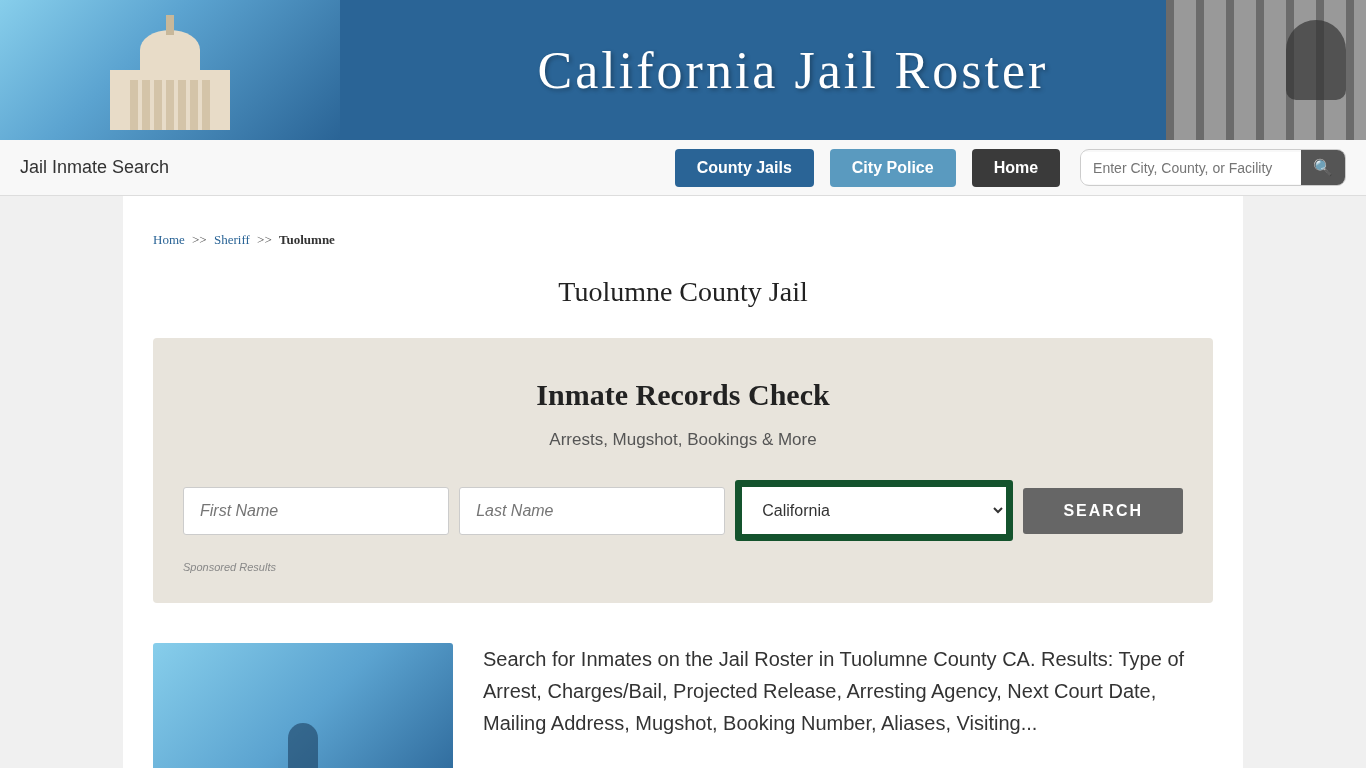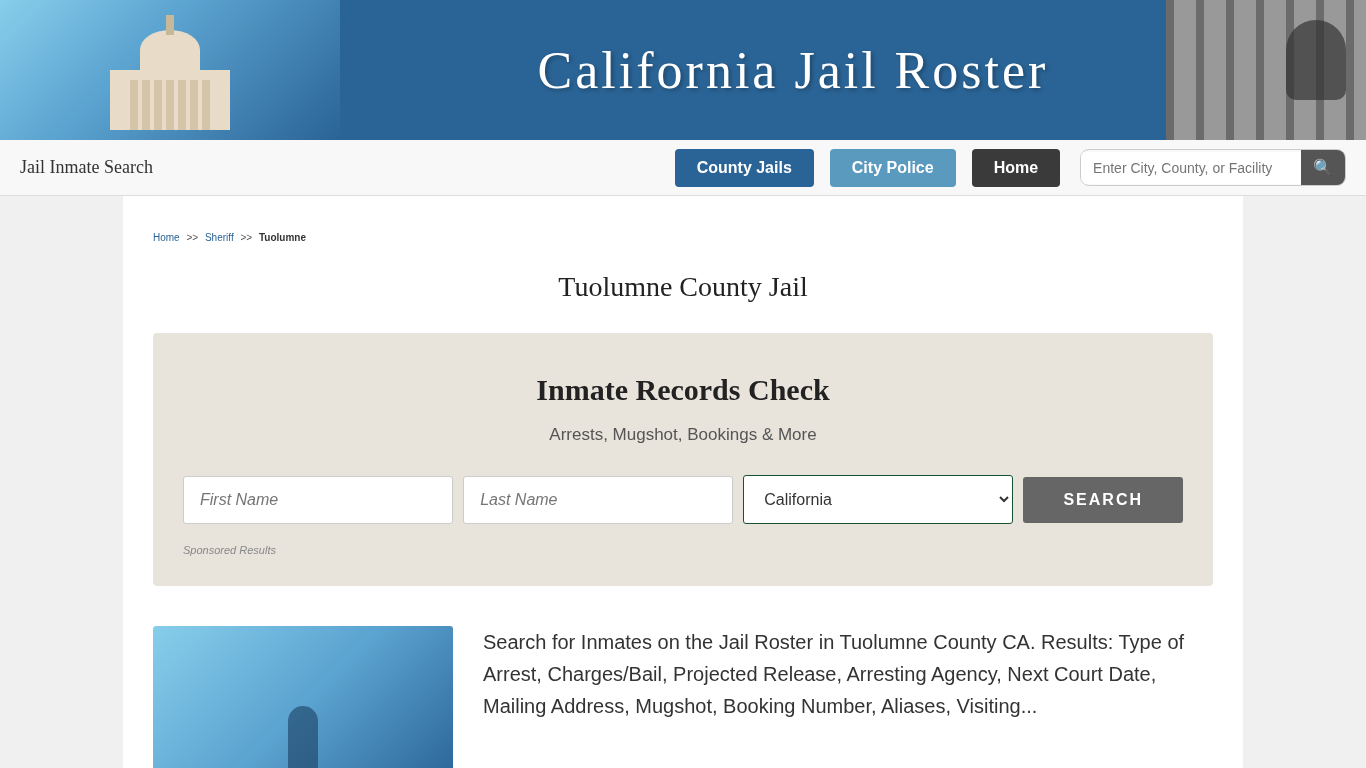--- a/index.html
+++ b/index.html
@@ -126,21 +126,21 @@
       border-bottom: 1px solid #ddd;
       height: 56px;
       display: flex;
       align-items: center;
       padding: 0 20px;
       gap: 20px;
     }
     .navbar-brand {
       font-size: 18px;
       color: #333;
-      font-family: Liberation Serif, serif;
+      font-family: Liberation Sans, sans-serif;
       flex: 1;
     }
     .navbar-nav {
       display: flex;
       gap: 16px;
       align-items: flex-end;
     }
     .nav-btn {
       padding: 10px 22px;
       border: none;
@@ -191,22 +191,22 @@
     .main-content {
       background: white;
       max-width: 1120px;
       margin: 0 auto;
       padding: 20px 30px;
     }
 
     
     .breadcrumb {
       padding: 16px 0 8px 0;
-      font-family: Liberation Sans, sans-serif;
-      font-size: 10px;
+      font-family: Liberation Serif, serif;
+      font-size: 13px;
     }
     .breadcrumb a {
       color: #2a6496;
       text-decoration: none;
     }
     .breadcrumb .separator { color: #555; margin: 0 4px; }
     .breadcrumb .current { color: #333; font-weight: bold; }
 
     
     .page-title {
@@ -254,21 +254,21 @@
       border-radius: 3px;
       font-family: Arial, sans-serif;
       color: #999;
       background: white;
       font-style: italic;
     }
     .search-form select {
       flex: 1;
       padding: 14px 16px;
       font-size: 16px;
-      border: 1px solid #14532d;
+      border: 7px solid #14532d;
       border-radius: 3px;
       font-family: Arial, sans-serif;
       color: #333;
       background: white;
       appearance: auto;
     }
     .search-form .search-submit {
       background: #666;
       color: white;
       border: none;

